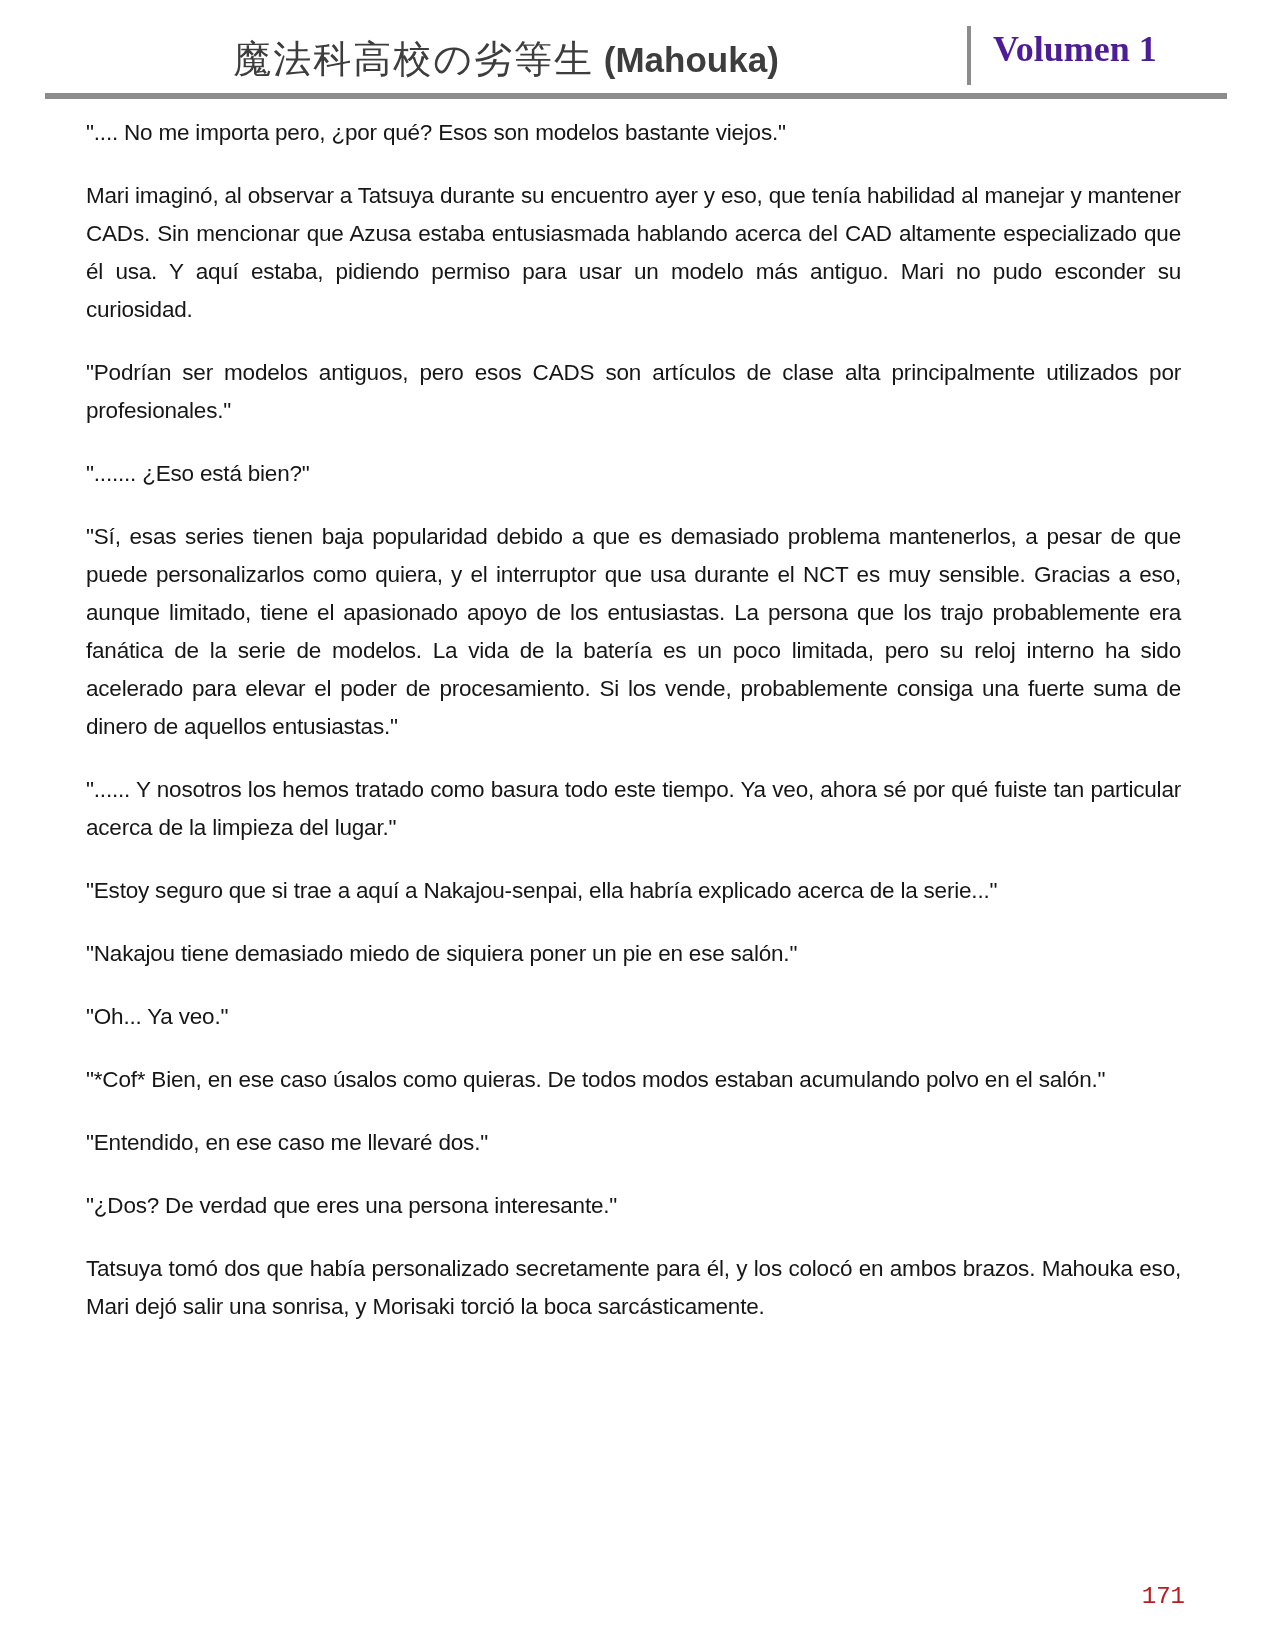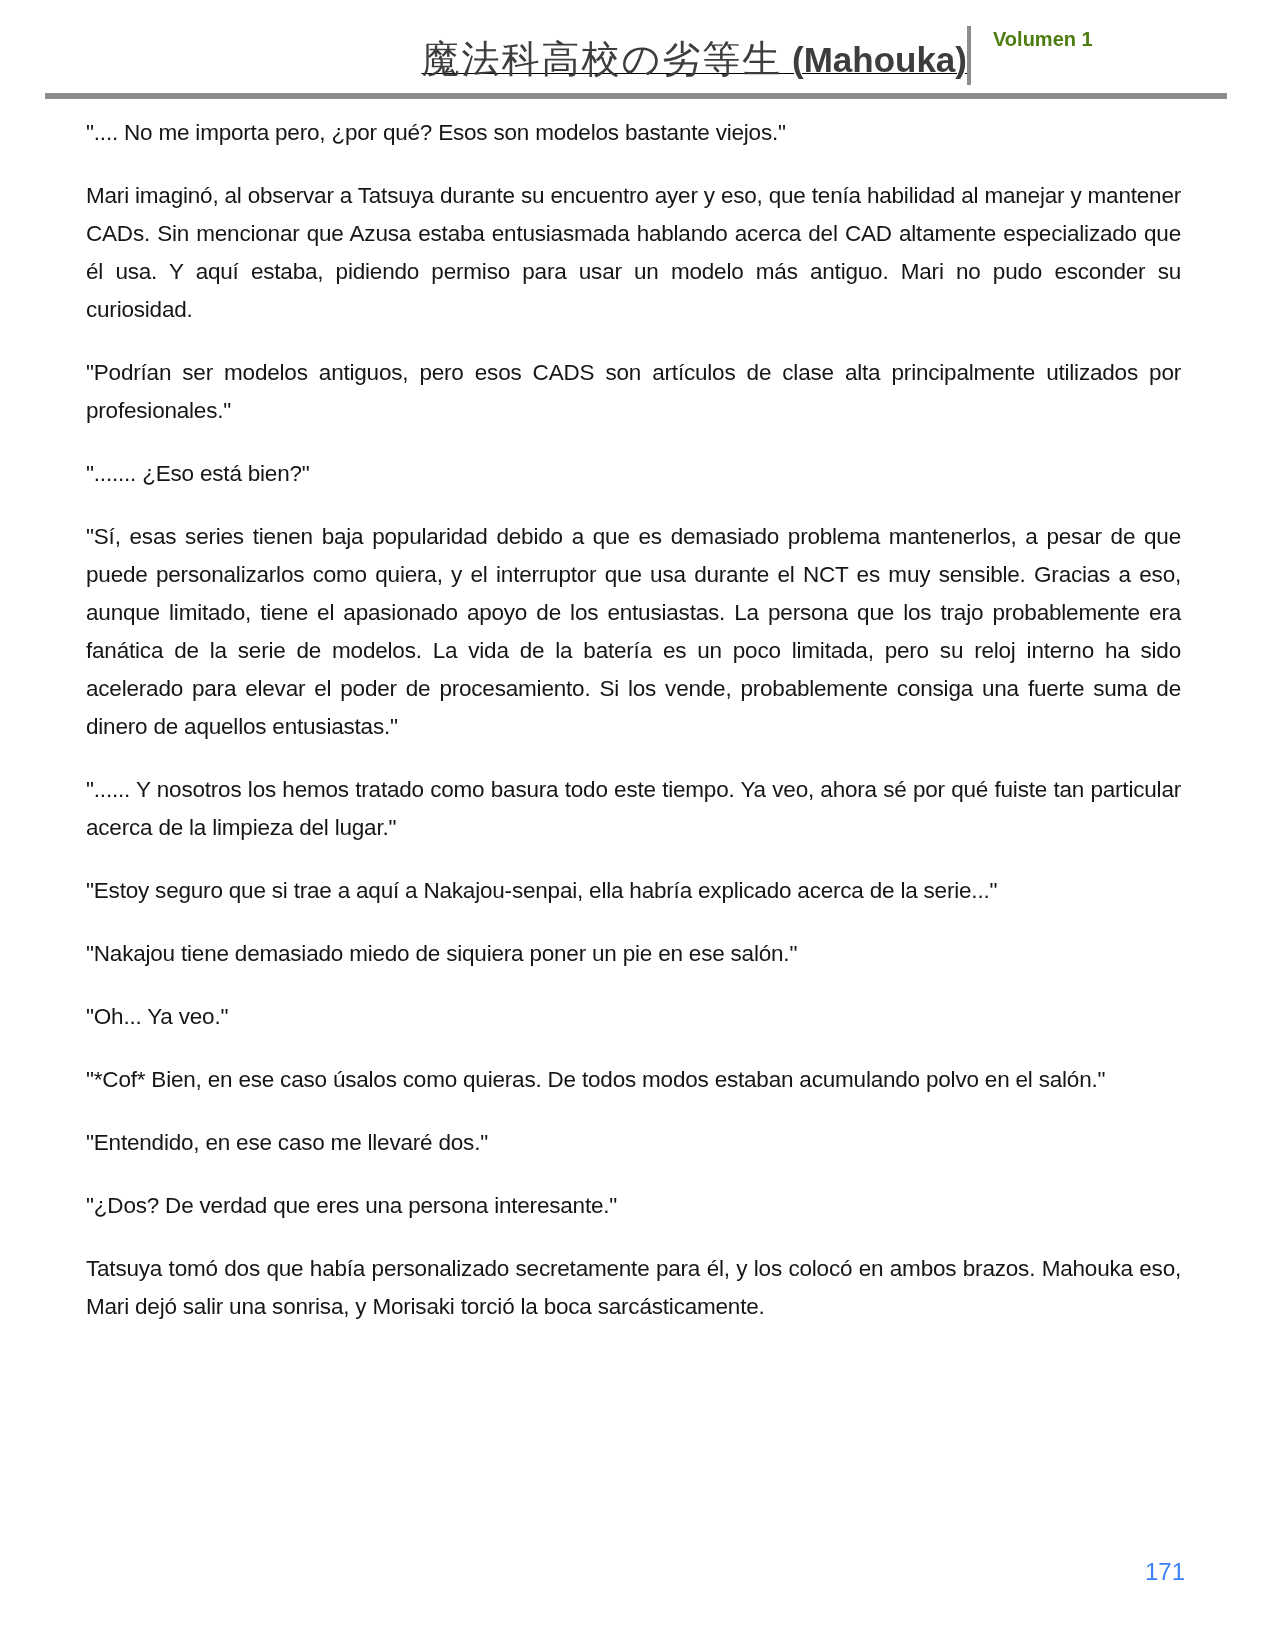--- a/index.html
+++ b/index.html
@@ -21,47 +21,46 @@
     left: 45px;
     top: 26px;
     width: 1182px;
   }
   .header-row {
     display: flex;
     align-items: stretch;
   }
   .header-title-cell {
     flex: 1;
-    text-align: right;
+    text-align: center;
     padding-top: 8px;
-    text-decoration: underline;
   }
   .header-title-jp {
     font-family: "Liberation Serif", serif;
     font-size: 38px;
     color: #3d3d3d;
     letter-spacing: 2px;
   }
   .header-title-latin {
     font-family: "Liberation Sans", sans-serif;
     font-weight: bold;
     font-size: 35px;
     color: #3d3d3d;
   }
   .header-volume-cell {
     width: 260px;
     border-left: 4px solid #8c8c8c;
     box-sizing: border-box;
     padding: 2px 0 8px 22px;
   }
   .header-volume {
-    font-family: Liberation Sans, sans-serif;
+    font-family: Liberation Serif, serif;
     font-weight: bold;
-    font-size: 20px;
-    color: #4d7c0f;
+    font-size: 36px;
+    color: #4c1d95;
   }
   .header-rule {
     height: 6px;
     background: #8c8c8c;
     margin-top: 8px;
   }
   
   .content {
     position: absolute;
     left: 86px;
@@ -73,23 +72,24 @@
     margin: 0 0 25px 0;
     font-size: 22.5px;
     line-height: 38px;
     letter-spacing: -0.2px;
     text-align: justify;
   }
   
   .page-number {
     position: absolute;
     right: 90px;
-    bottom: 64px;
+    bottom: 40px;
     font-size: 24px;
-    color: #3b82f6;
+    color: #b91c1c;
+    font-family: Liberation Mono, monospace;
   }
 </style>
 </head>
 <body>
 
 <div class="page">
 
   <div class="header">
     <div class="header-row">
       <div class="header-title-cell">

